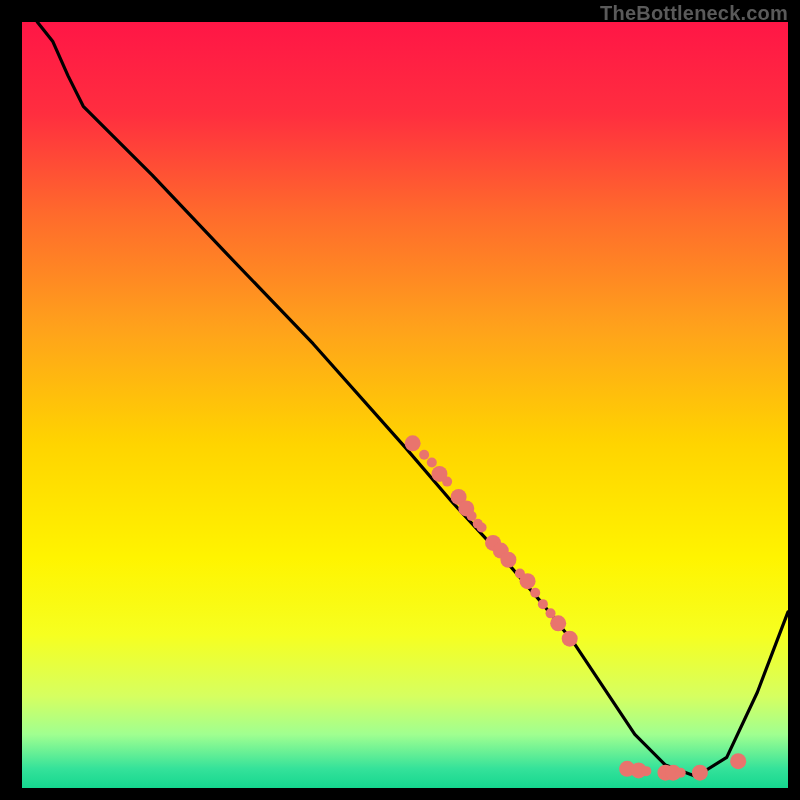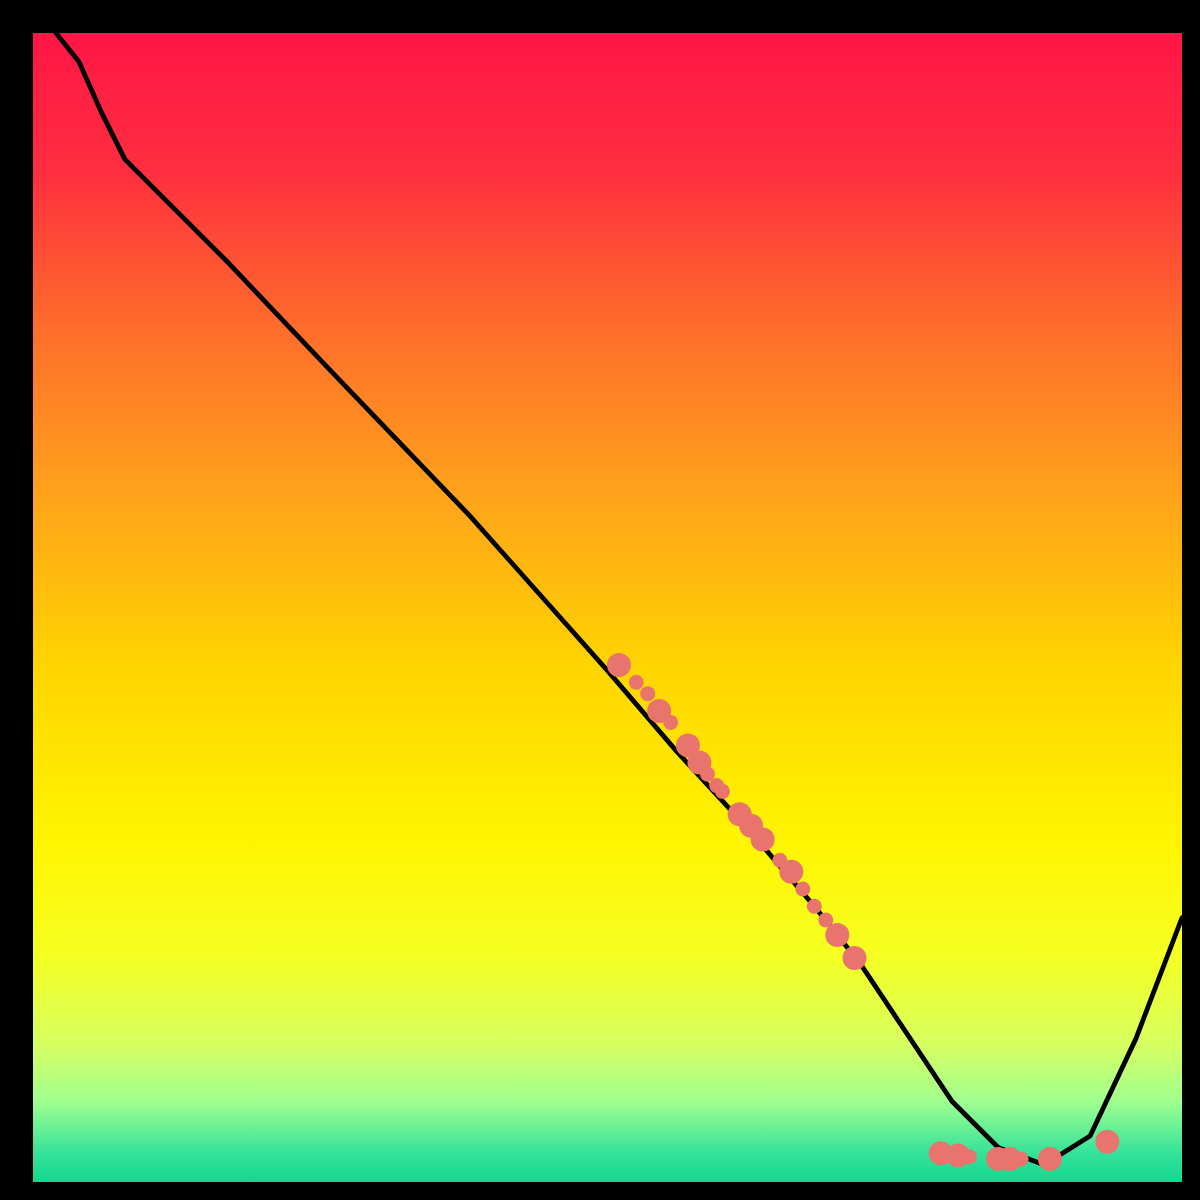--- a/index.html
+++ b/index.html
@@ -77,13 +77,14 @@
         <circle cx="627.14" cy="768.85" r="8" fill="#e9746d"></circle>
         <circle cx="638.63" cy="770.38" r="8" fill="#e9746d"></circle>
         <circle cx="646.29" cy="771.15" r="5" fill="#e9746d"></circle>
         <circle cx="665.44" cy="772.68" r="8" fill="#e9746d"></circle>
         <circle cx="673.10" cy="772.68" r="8" fill="#e9746d"></circle>
         <circle cx="680.76" cy="772.68" r="5" fill="#e9746d"></circle>
         <circle cx="699.91" cy="772.68" r="8" fill="#e9746d"></circle>
         <circle cx="738.21" cy="761.19" r="8" fill="#e9746d"></circle>
       </g>
     </svg>
+  <div class="watermark">TheBottleneck.com</div>
 </div>
 
 </body></html>

